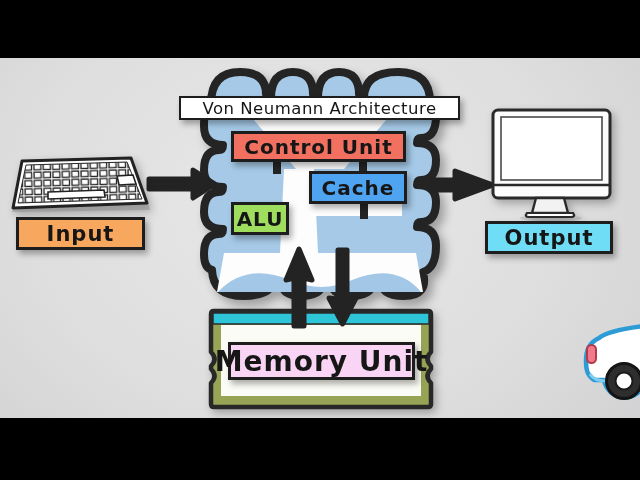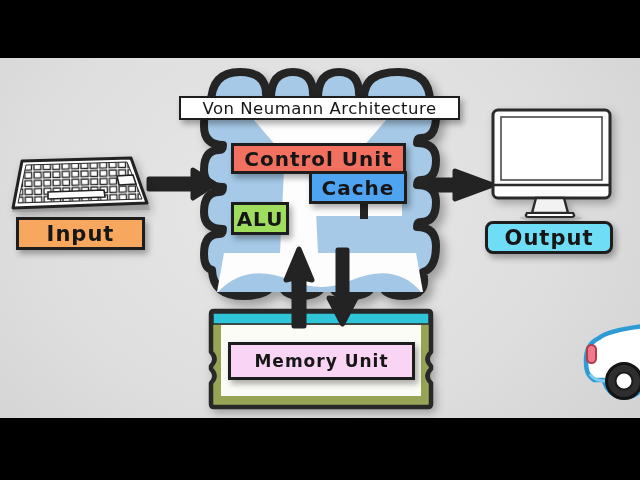--- a/index.html
+++ b/index.html
@@ -15,27 +15,27 @@
   .box{
     position:absolute;box-sizing:border-box;z-index:3;
     display:flex;align-items:center;justify-content:center;
     border:3px solid #1d1d1d;color:#161616;
     font-weight:600;letter-spacing:1px;
     box-shadow:3px 4px 6px rgba(0,0,0,0.32);
     white-space:nowrap;
   }
   .title-box{left:179px;top:96px;width:281px;height:24px;background:#ffffff;
     border-width:2.5px;font-size:16.5px;font-weight:500;letter-spacing:0.5px;z-index:4;}
-  .cu-box{left:231px;top:131px;width:175px;height:31px;background:#f1705f;font-size:20px;margin-top:12px;}
+  .cu-box{left:231px;top:131px;width:175px;height:31px;background:#f1705f;font-size:20px;}
   .alu-box{left:231px;top:171px;width:58px;height:33px;background:#9fdd5f;font-size:20px;margin-top:31px;}
   .cache-box{left:309px;top:171px;width:98px;height:33px;background:#4fa4f2;font-size:20px;}
   .reg-box{left:230px;top:216px;width:177px;height:31px;background:#f6e14b;font-size:20px;}
   .input-box{left:16px;top:217px;width:129px;height:33px;background:#f8a75f;font-size:21px;}
-  .output-box{left:485px;top:221px;width:128px;height:33px;background:#70ddf6;font-size:21px;border-radius:8px;}
-  .mem-box{left:228px;top:342px;width:187px;height:38px;background:#f9d4f5;font-size:17px;}
+  .output-box{left:485px;top:221px;width:128px;height:33px;background:#70ddf6;font-size:21px;}
+  .mem-box{left:228px;top:342px;width:187px;height:38px;background:#f9d4f5;font-size:28px;}
   .shadowed{filter:drop-shadow(5px 6px 5px rgba(0,0,0,0.30));}
   .soft-shadow{filter:drop-shadow(3px 4px 4px rgba(0,0,0,0.28));}
 </style>
 </head>
 <body>
 
 <div class="stage">
 
   <svg class="art" width="640" height="480" viewBox="0 0 640 480">
 

